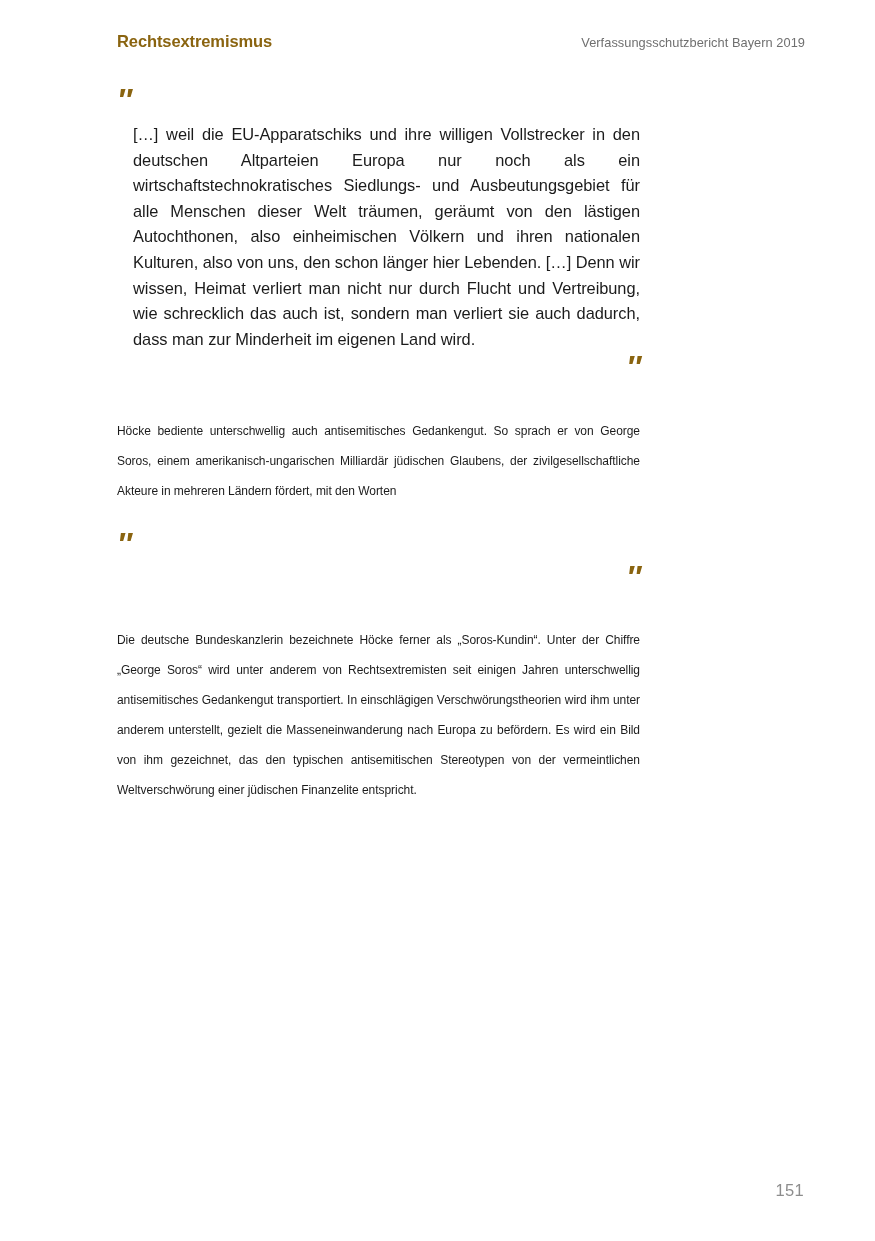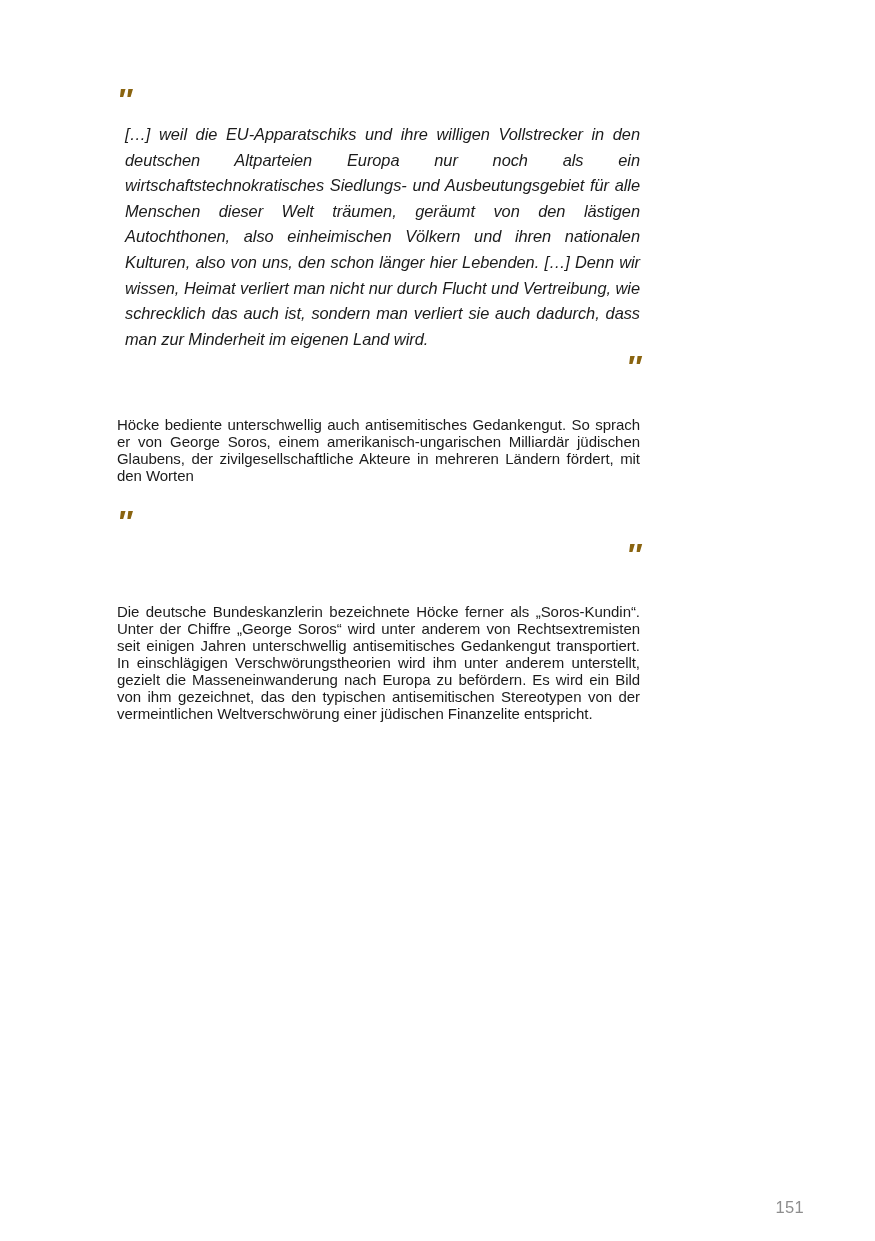--- a/index.html
+++ b/index.html
@@ -72,61 +72,64 @@
     display: block;
     height: 30px;
   }
   .quote-mark-close {
     display: block;
     text-align: right;
     height: 30px;
   }
   .quote-text {
     font-size: 16.4px;
-    font-style: italic;
     line-height: 25.6px;
     color: #1b1b1b;
     text-align: justify;
     text-justify: inter-word;
     letter-spacing: -0.05px;
-    margin: 4px 0 0 8px;
+    margin: 4px 0 0 16px;
   }
 
   
   .body-paragraph {
-    font-size: 15px;
-    line-height: 17px;
+    font-size: 12px;
+    line-height: 30px;
     color: #1b1b1b;
     text-align: justify;
     text-justify: inter-word;
     letter-spacing: -0.05px;
     margin: 0;
   }
 
   
   .gap-quote-to-body { height: 31px; }
   .gap-body-to-quote { height: 26px; }
   .gap-quote2-to-body { height: 30px; }
   .quote-close-spacer { height: 3px; }
 
   
   .folio {
     position: absolute;
     right: 71px;
-    bottom: 24px;
+    bottom: 41px;
     font-size: 16.5px;
     color: #8d8d8d;
     letter-spacing: 0.3px;
   }
 </style>
 </head>
 <body>
 
 <div class="page">
 
+  <div class="running-head">
+    <div class="running-head-title">Rechtsextremismus</div>
+    <div class="running-head-source">Verfassungsschutzbericht Bayern 2019</div>
+  </div>
 
   <div class="content">
 
     <div class="quote-block">
       <span class="quote-mark quote-mark-open">″</span>
       <p class="quote-text">[…] weil die EU-Apparatschiks und ihre willigen Vollstrecker in den deutschen Altparteien Europa nur noch als ein wirtschaftstechnokratisches Siedlungs- und Ausbeutungsgebiet für alle Menschen dieser Welt träumen, geräumt von den lästigen Autochthonen, also einheimischen Völkern und ihren nationalen Kulturen, also von uns, den schon länger hier Lebenden. […] Denn wir wissen, Heimat verliert man nicht nur durch Flucht und Vertreibung, wie schrecklich das auch ist, sondern man verliert sie auch dadurch, dass man zur Minderheit im eigenen Land wird.</p>
       <div class="quote-close-spacer"></div>
       <span class="quote-mark quote-mark-close">″</span>
     </div>
 

